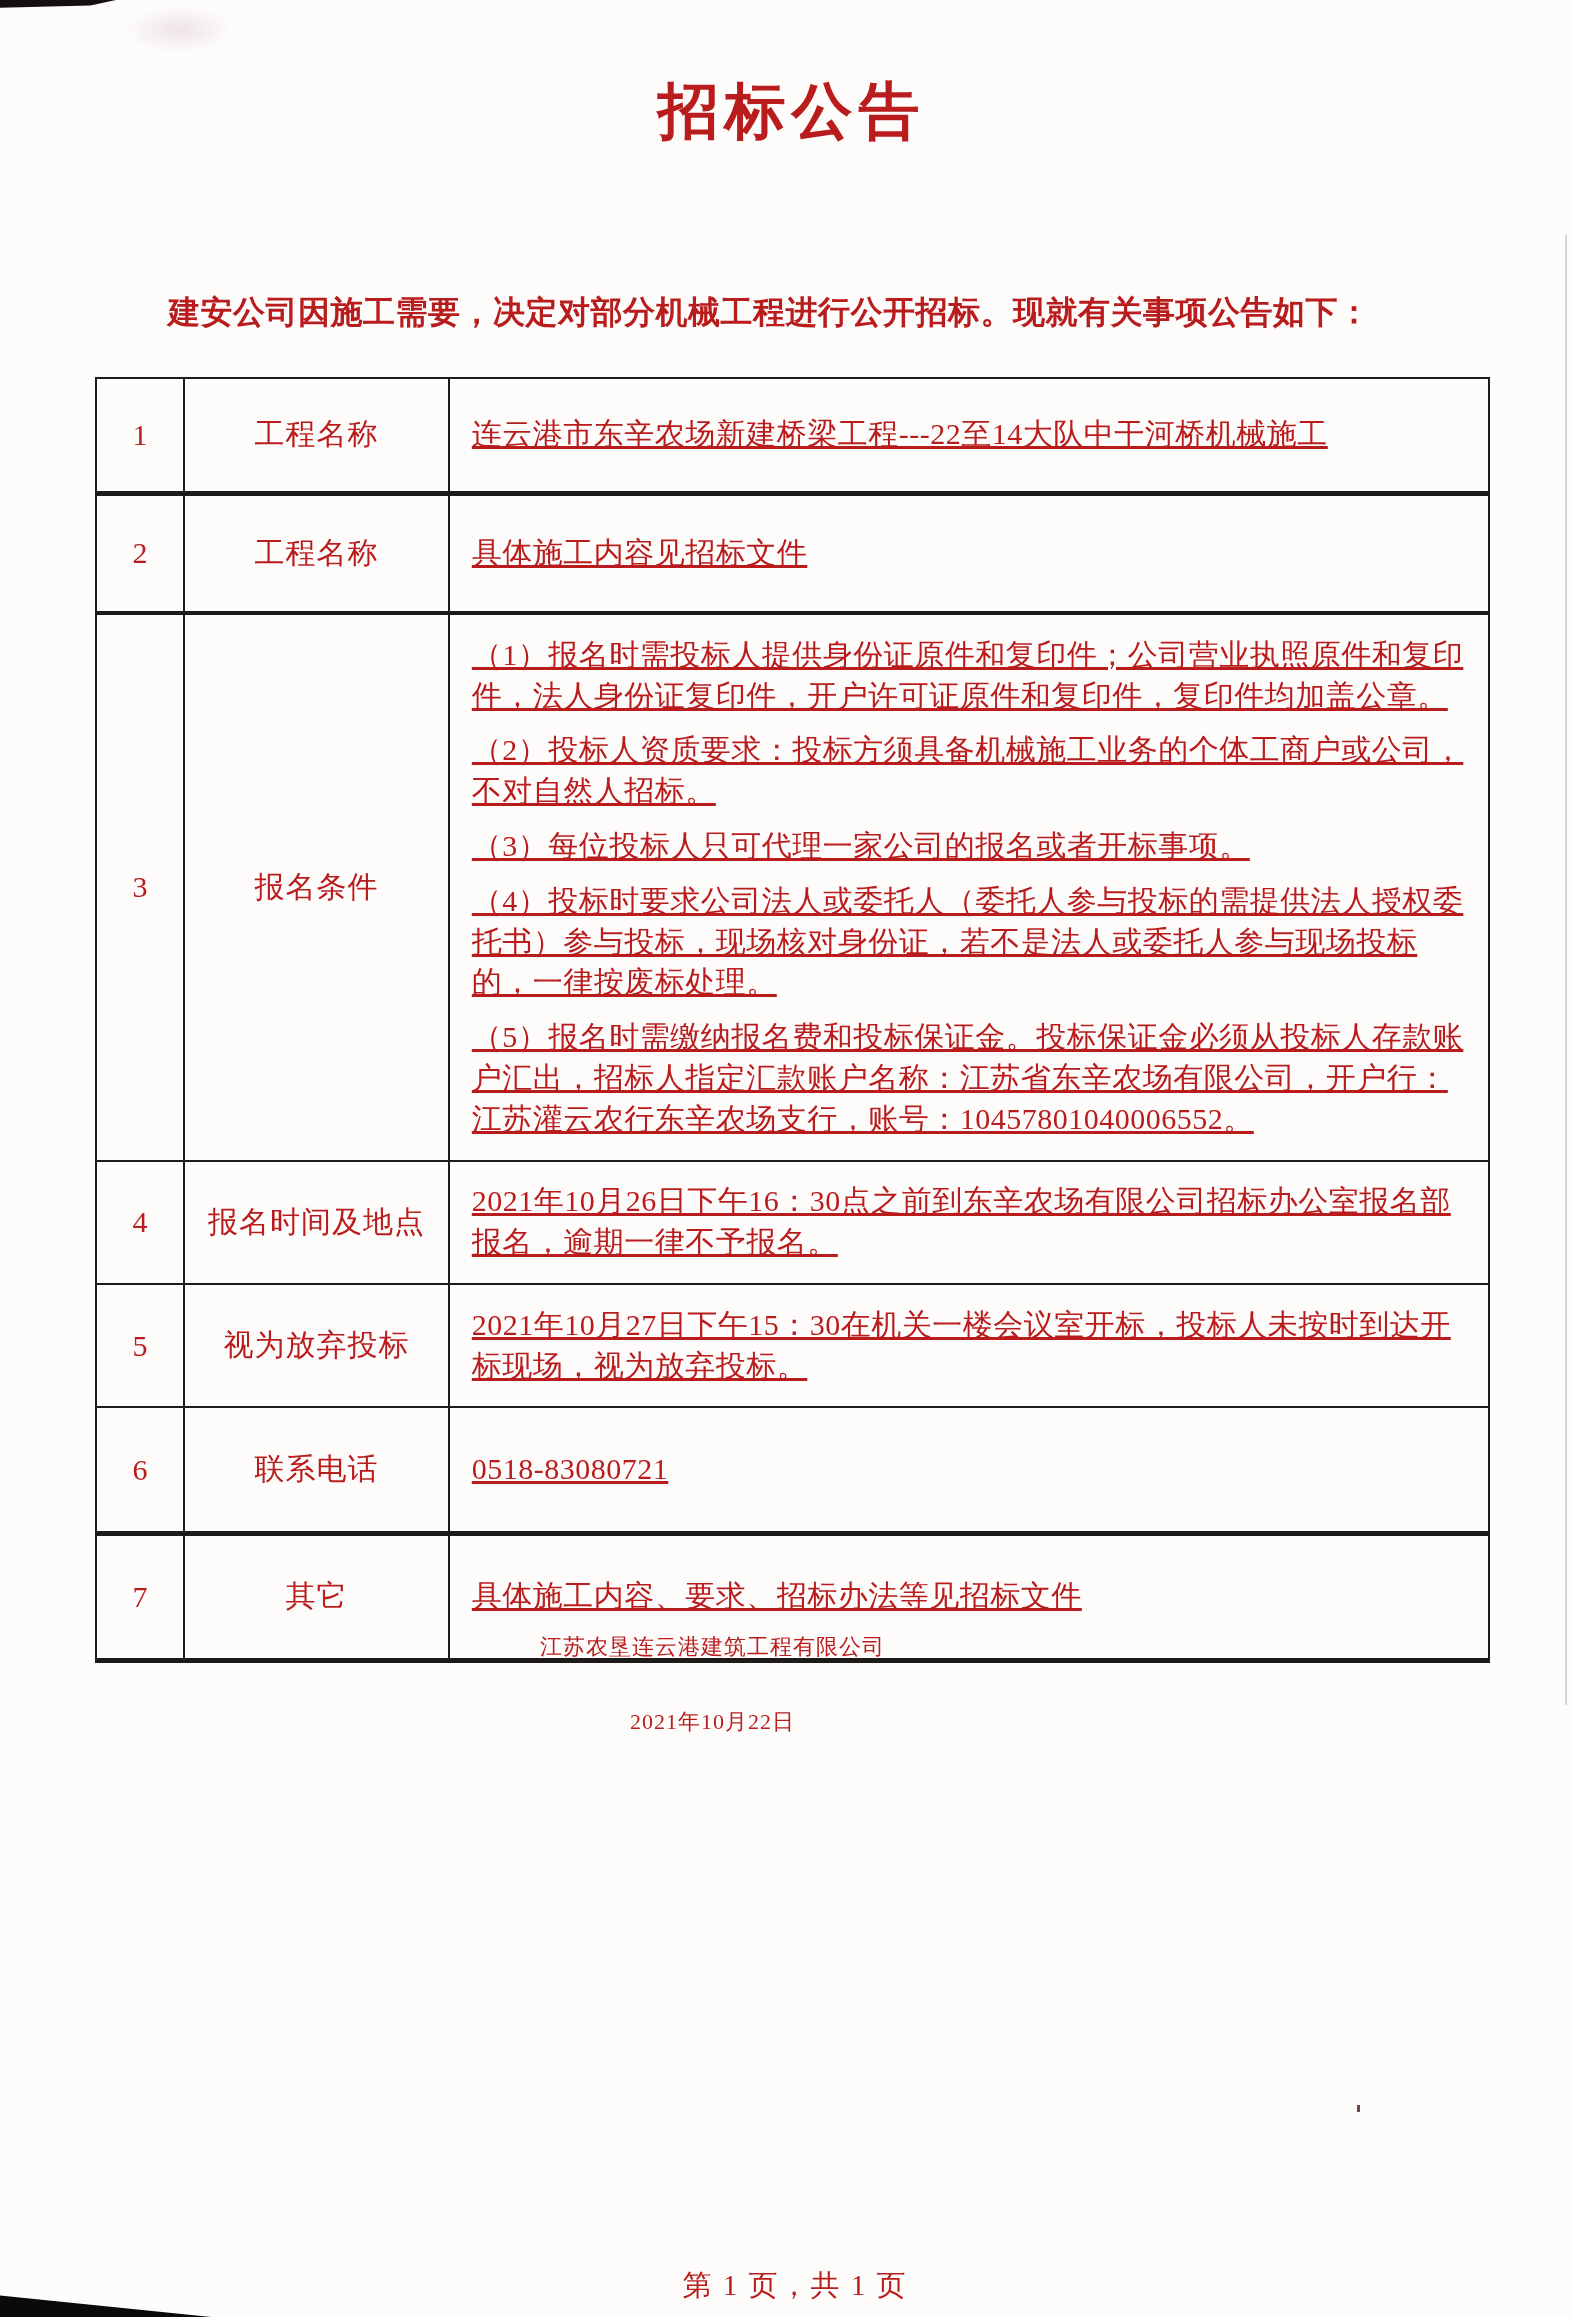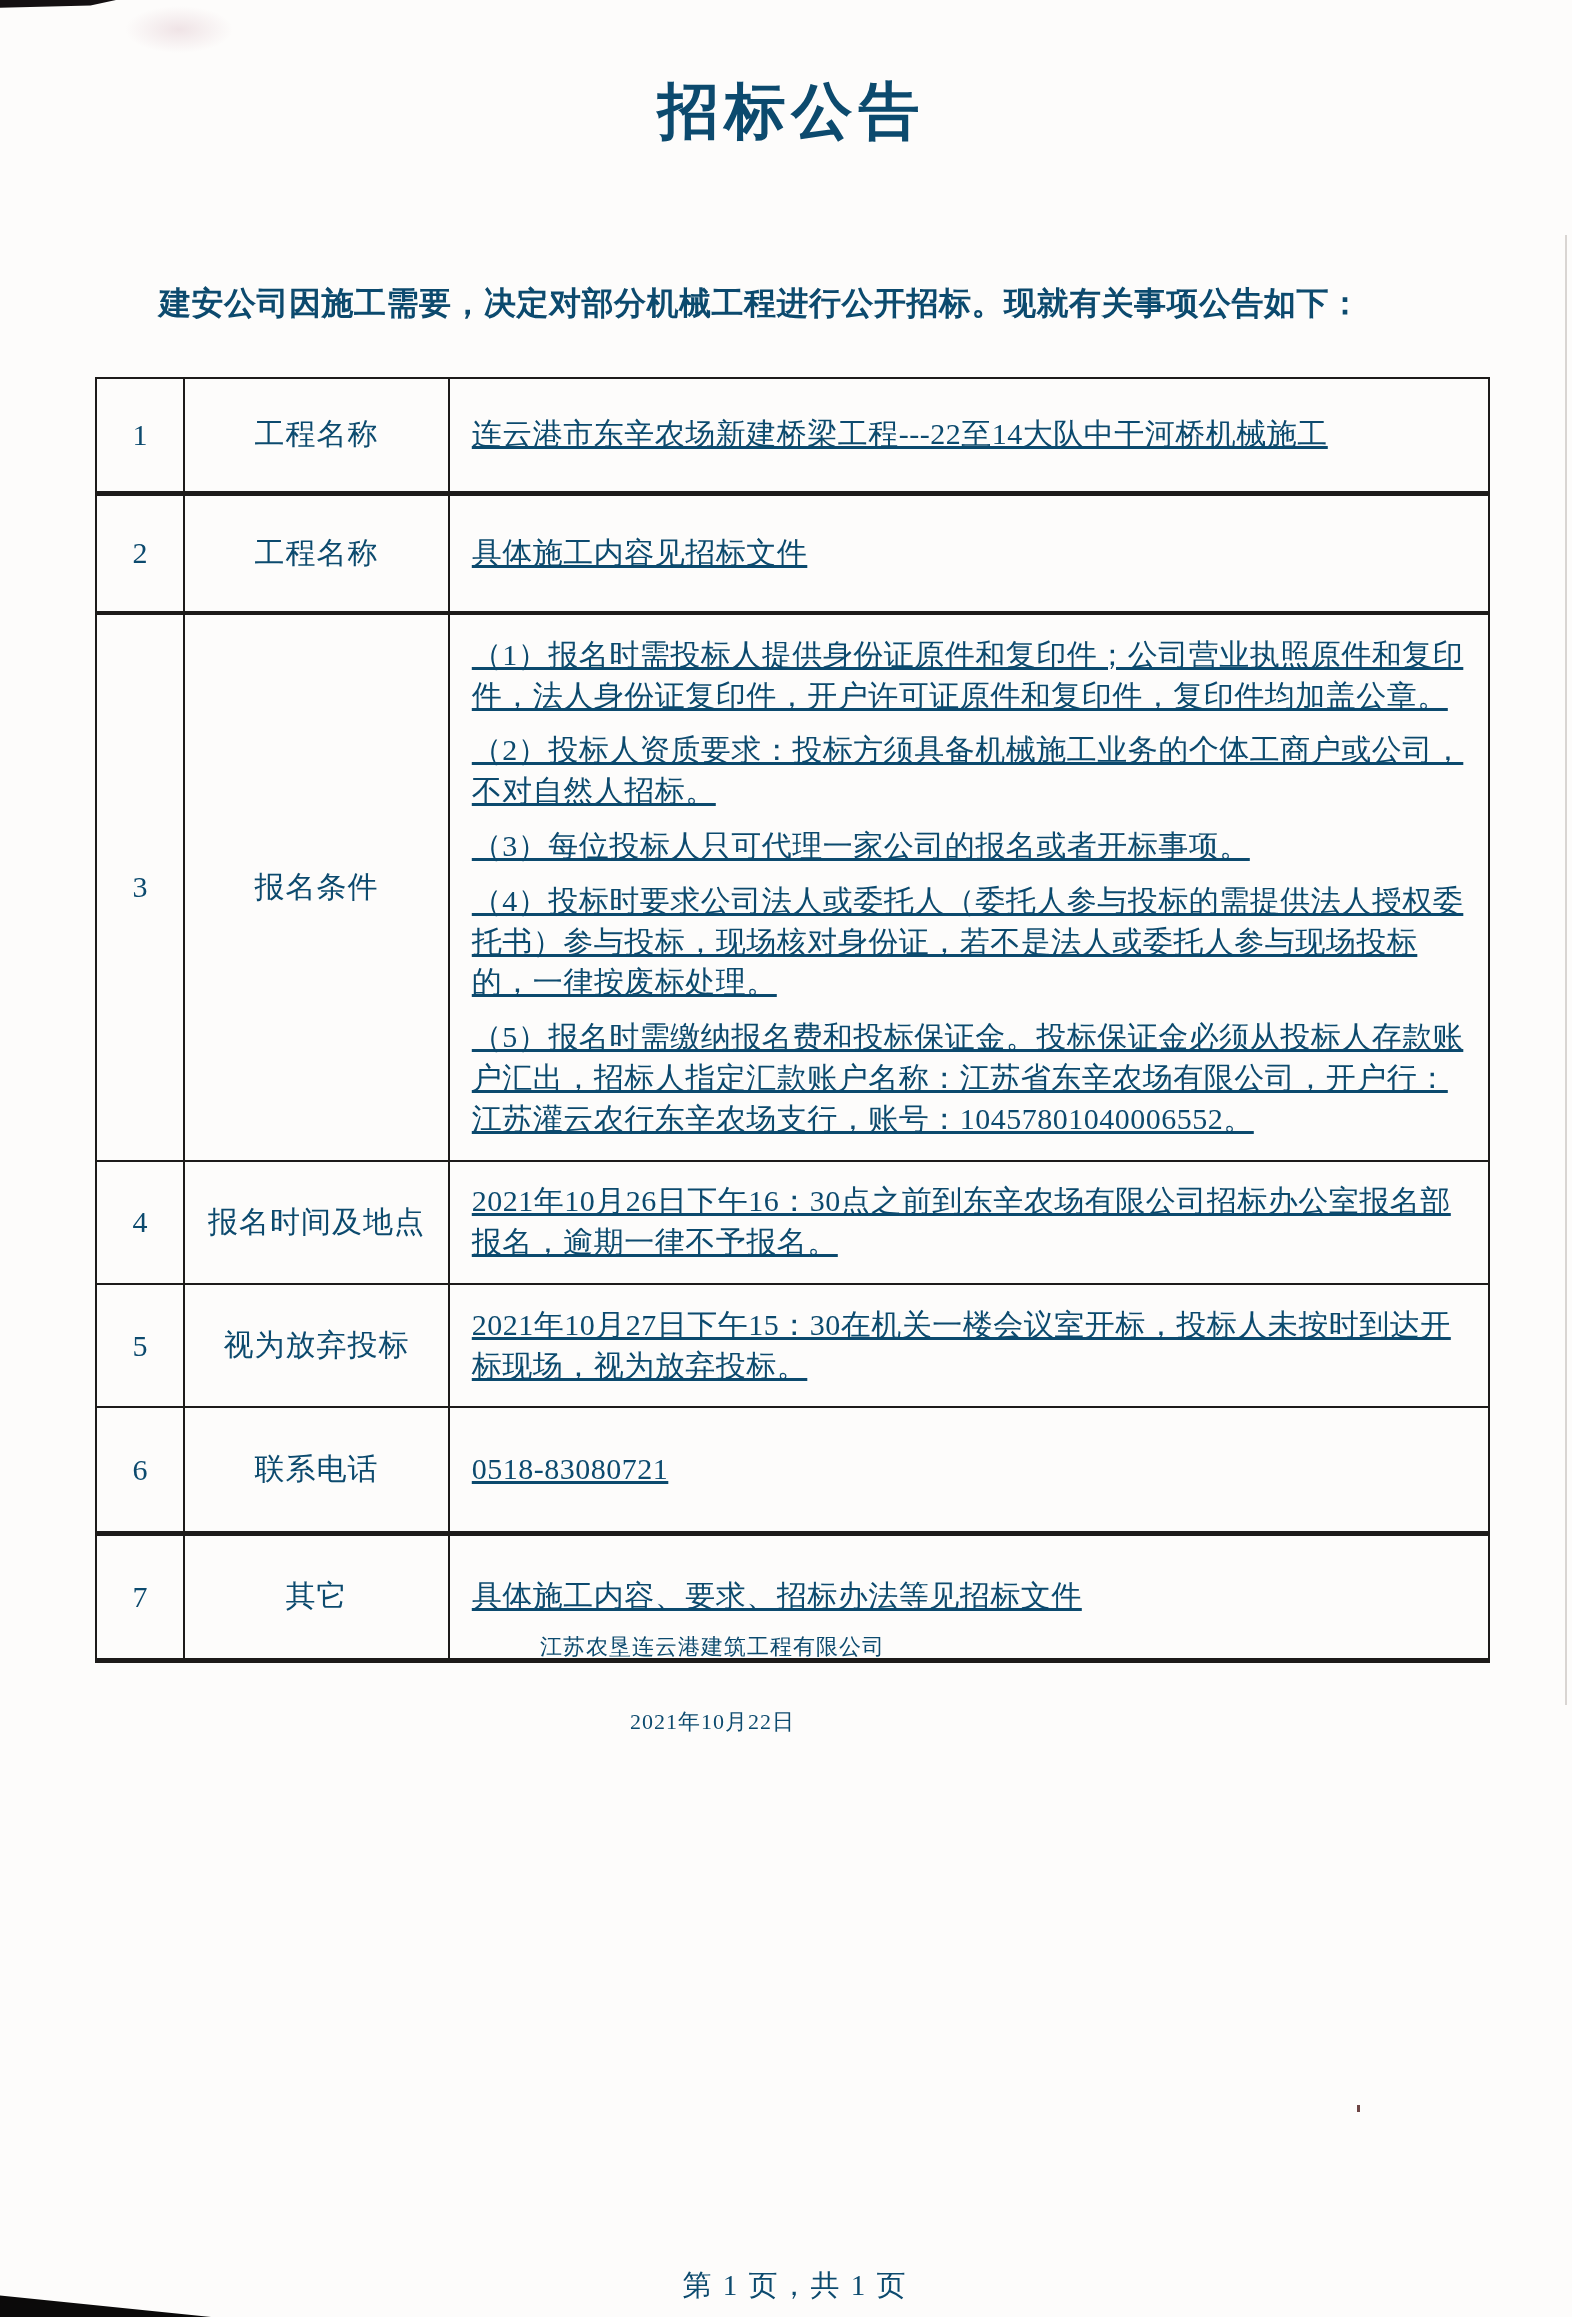--- a/index.html
+++ b/index.html
@@ -7,21 +7,21 @@
     padding: 0;
     background: #e8e6e4;
   }
   .page {
     position: relative;
     width: 1572px;
     height: 2317px;
     margin: 0 auto;
     background: #fdfcfb;
     overflow: hidden;
-    color: #0c4a6e;
+    color: #b91c1c;
     font-family: "Liberation Serif", "DejaVu Serif", serif;
   }
 
   
   .artifact-top {
     position: absolute; top: 0; left: 0;
     width: 116px; height: 7.8px;
     background: #141012;
     clip-path: polygon(0 0, 100% 0, 78% 70%, 0 100%);
   }
@@ -54,21 +54,21 @@
     text-align: center;
     font-size: 61px;
     font-weight: 700;
     letter-spacing: 5.9px;
   }
 
   
   .intro {
     position: absolute;
     top: 282px; left: 95px; width: 1393px;
-    margin: 0;
+    margin: 9px;
     text-indent: 2em;
     font-family: Liberation Mono, monospace;
     font-size: 32px;
     font-weight: 700;
     letter-spacing: 0.5px;
   }
 
   
   table.announcement {
     position: absolute;

